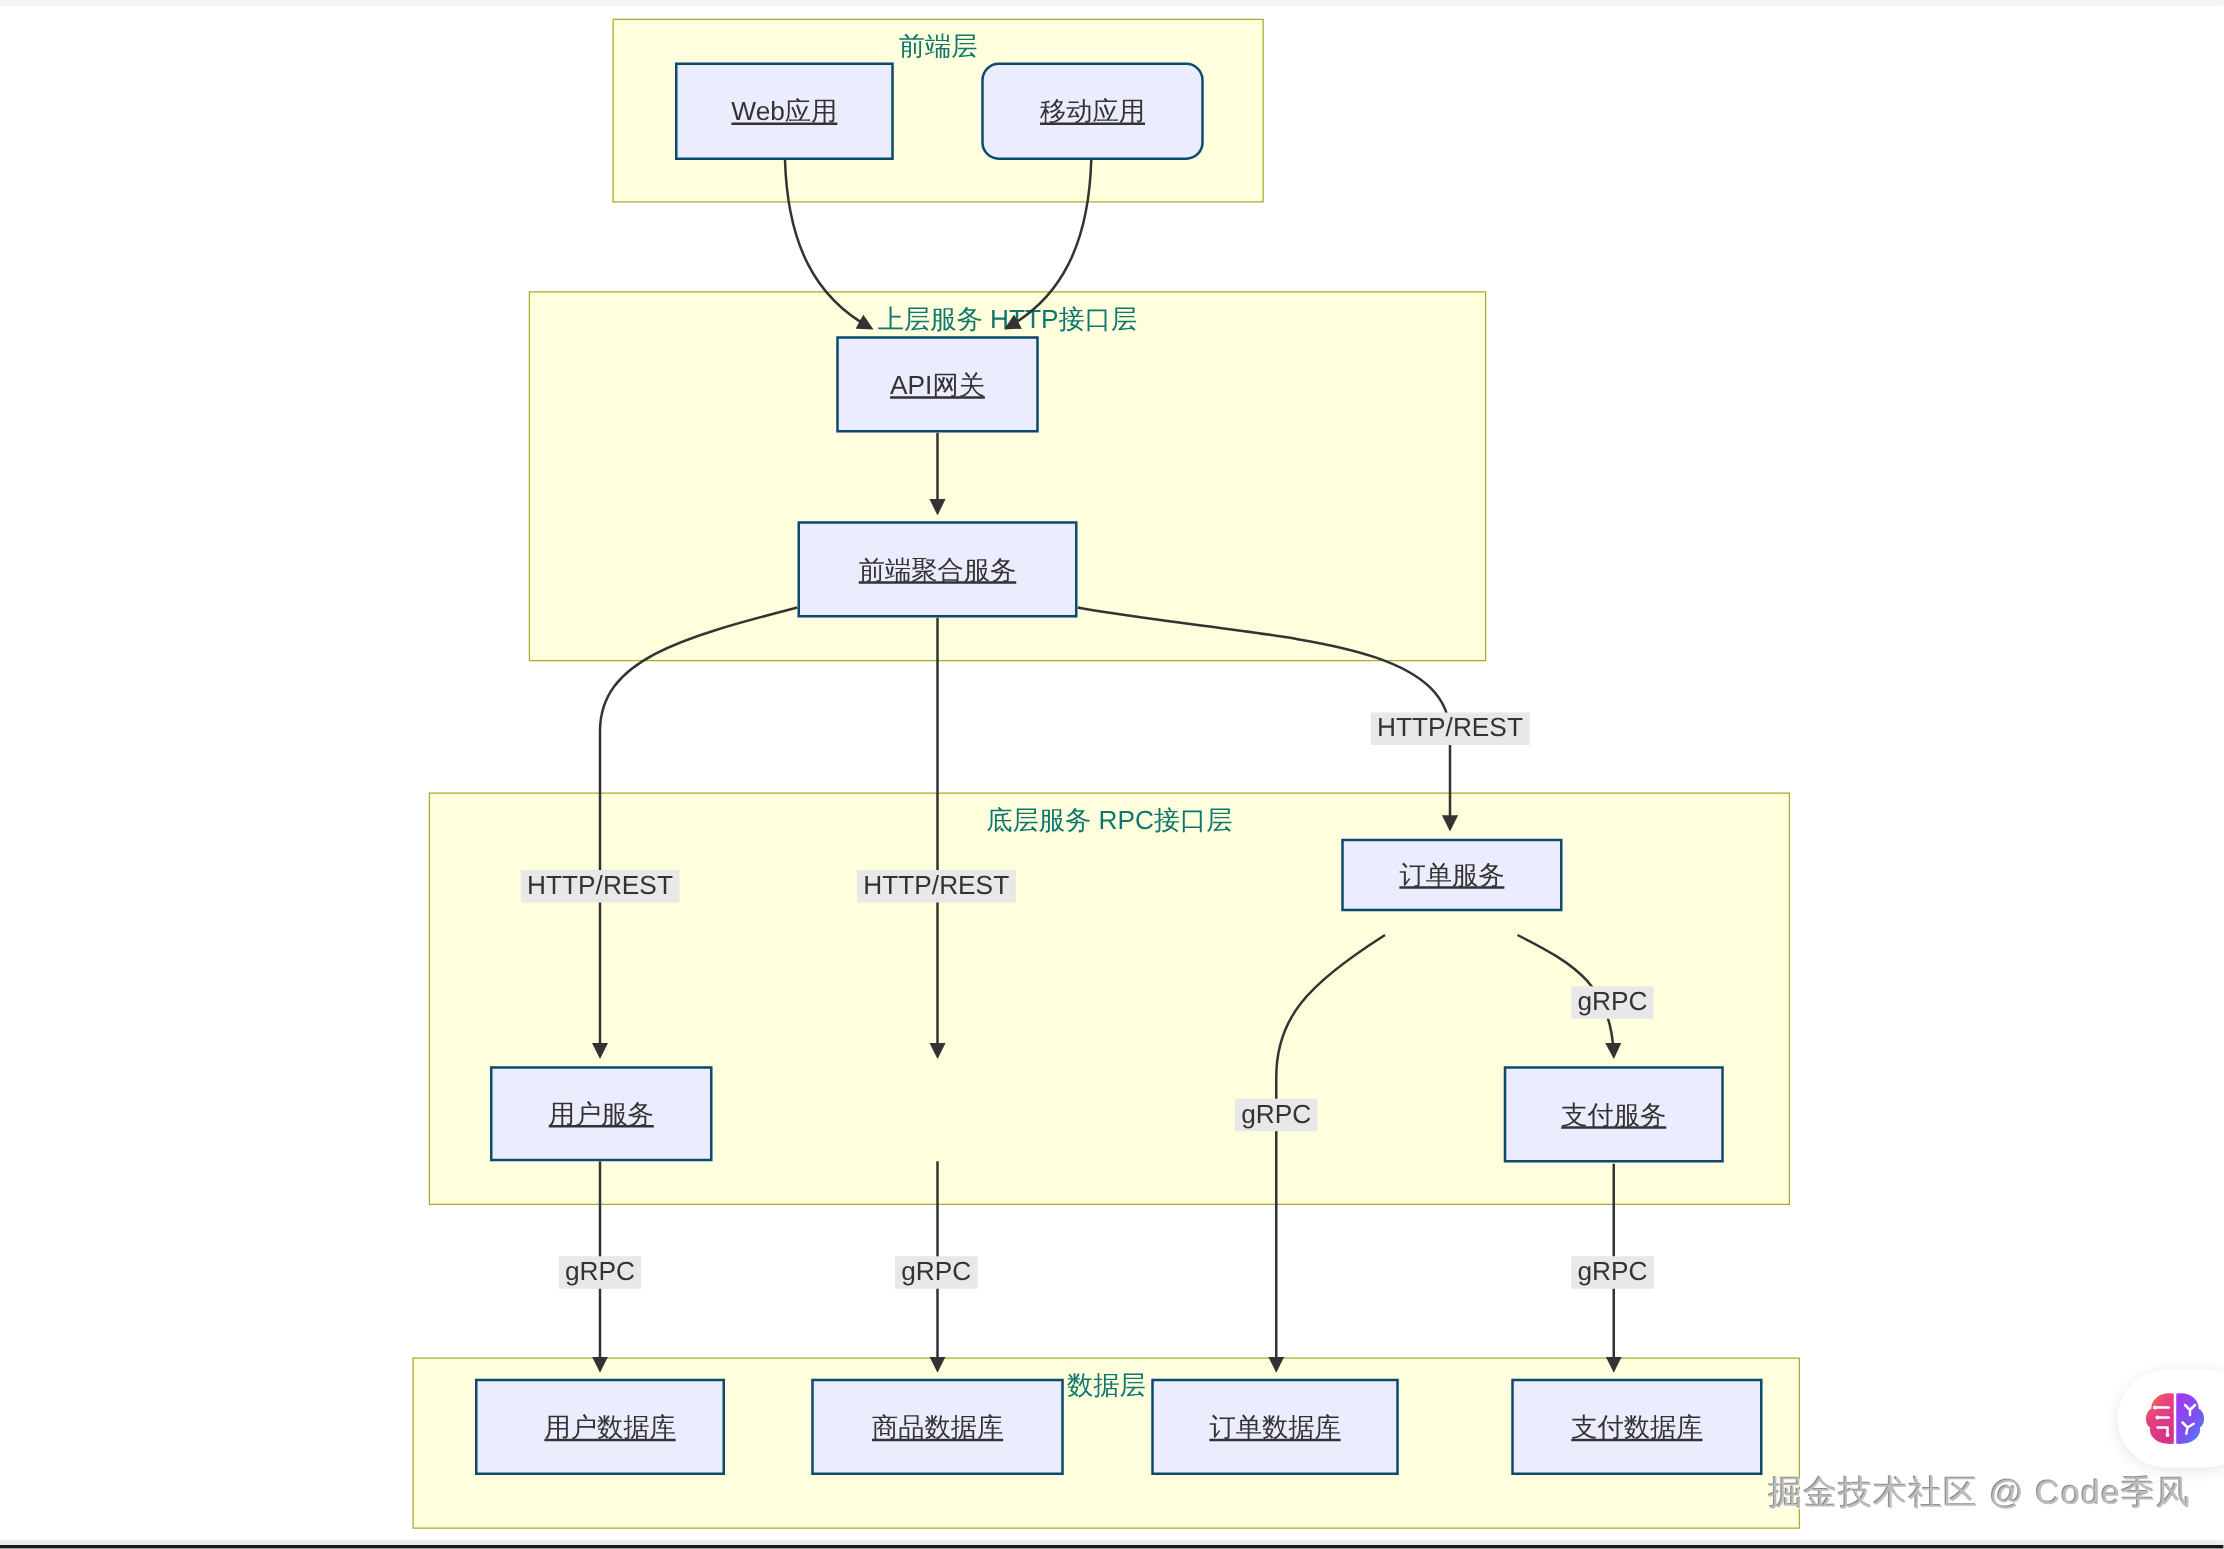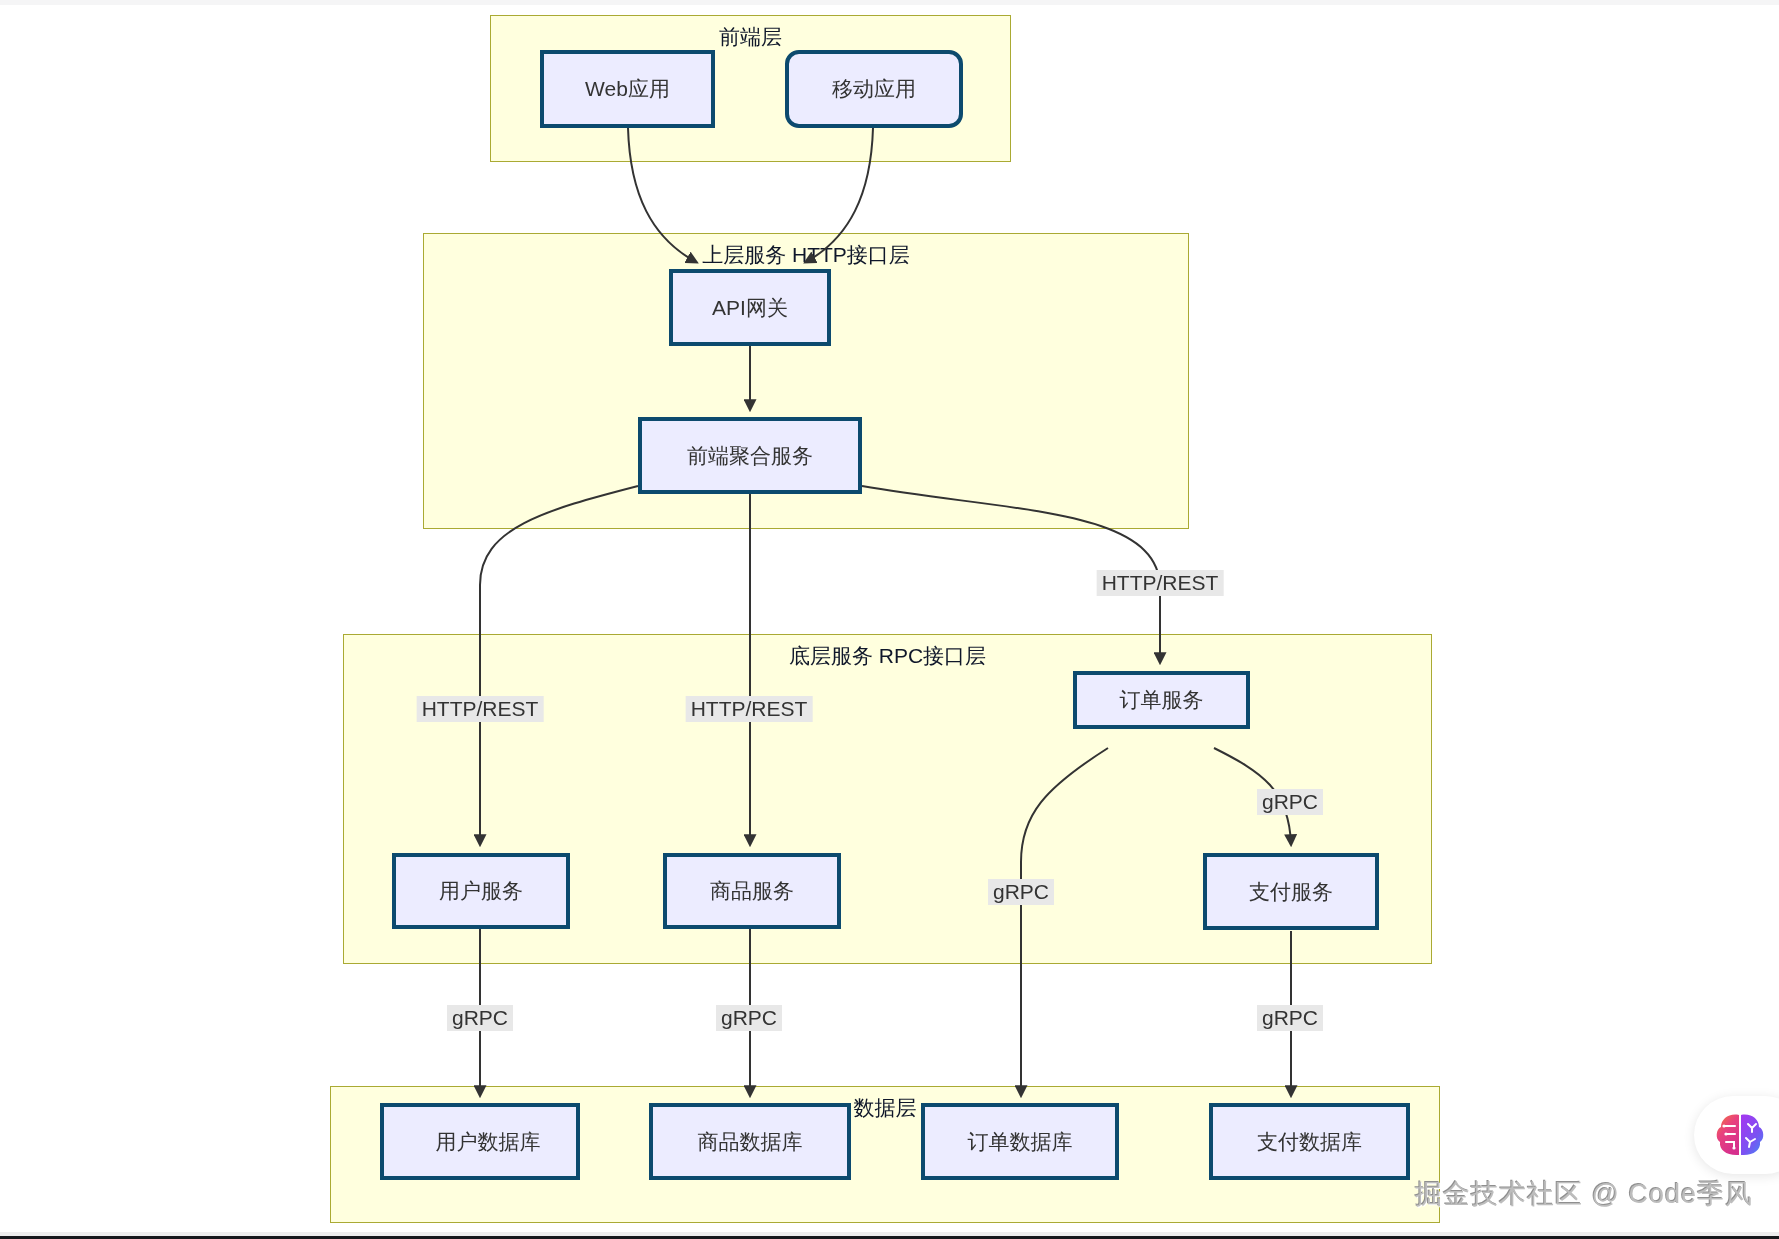--- a/index.html
+++ b/index.html
@@ -9,27 +9,27 @@
   }
   .top-strip{position:absolute;left:0;top:0;width:100%;height:5px;background:#f5f5f6;z-index:6;}
   .bottom-gray{position:absolute;left:0;bottom:3px;width:100%;height:4px;background:#ededee;z-index:6;}
   .bottom-black{position:absolute;left:0;bottom:0;width:100%;height:3px;background:#16181c;z-index:7;}
 
   .subgraph{
     position:absolute;background:#ffffde;border:1px solid #aaaa33;z-index:1;box-sizing:border-box;
   }
   .sg-label{
     position:absolute;top:7px;left:0;right:0;text-align:center;
-    font-size:21px;color:#0f172a;white-space:nowrap;
+    font-size:21px;color:#0f766e;white-space:nowrap;
   }
   svg.edges{position:absolute;left:0;top:0;z-index:2;}
   .node{
-    position:absolute;background:#ececff;border:4px solid #0c4a6e;z-index:3;box-sizing:border-box;
+    position:absolute;background:#ececff;border:2px solid #0c4a6e;z-index:3;box-sizing:border-box;
     display:flex;align-items:center;justify-content:center;
-    font-size:21px;color:#333;white-space:nowrap;
+    font-size:21px;color:#333;white-space:nowrap;text-decoration:underline;
   }
   .edge-label{
     position:absolute;transform:translate(-50%,-50%);z-index:4;
     background:#e8e8e8;color:#333;font-size:21px;padding:1px 5px;white-space:nowrap;
   }
   .badge{
     position:absolute;left:1694px;top:1096px;width:110px;height:78px;
     background:#ffffff;border-radius:39px;z-index:5;
     box-shadow:0 2px 12px rgba(0,0,0,0.10);
     display:flex;align-items:center;
@@ -82,21 +82,20 @@
     </g>
   </svg>
 
   <div class="node" style="left:540px;top:50px;width:175px;height:78px;">Web应用</div>
   <div class="node" style="left:785px;top:50px;width:178px;height:78px;border-radius:14px;">移动应用</div>
 
   <div class="node" style="left:669px;top:269px;width:162px;height:77px;">API网关</div>
   <div class="node" style="left:638px;top:417px;width:224px;height:77px;">前端聚合服务</div>
 
   <div class="node" style="left:392px;top:853px;width:178px;height:76px;">用户服务</div>
-  <div class="node" style="left:663px;top:853px;width:178px;height:76px;">商品服务</div>
   <div class="node" style="left:1073px;top:671px;width:177px;height:58px;">订单服务</div>
   <div class="node" style="left:1203px;top:853px;width:176px;height:77px;">支付服务</div>
 
   <div class="node" style="left:380px;top:1103px;width:200px;height:77px;padding-left:16px;">用户数据库</div>
   <div class="node" style="left:649px;top:1103px;width:202px;height:77px;">商品数据库</div>
   <div class="node" style="left:921px;top:1103px;width:198px;height:77px;">订单数据库</div>
   <div class="node" style="left:1189px;top:1103px;width:201px;height:77px;margin-left:20px;">支付数据库</div>
 
   <div class="edge-label" style="left:480px;top:709px;">HTTP/REST</div>
   <div class="edge-label" style="left:749px;top:709px;">HTTP/REST</div>

